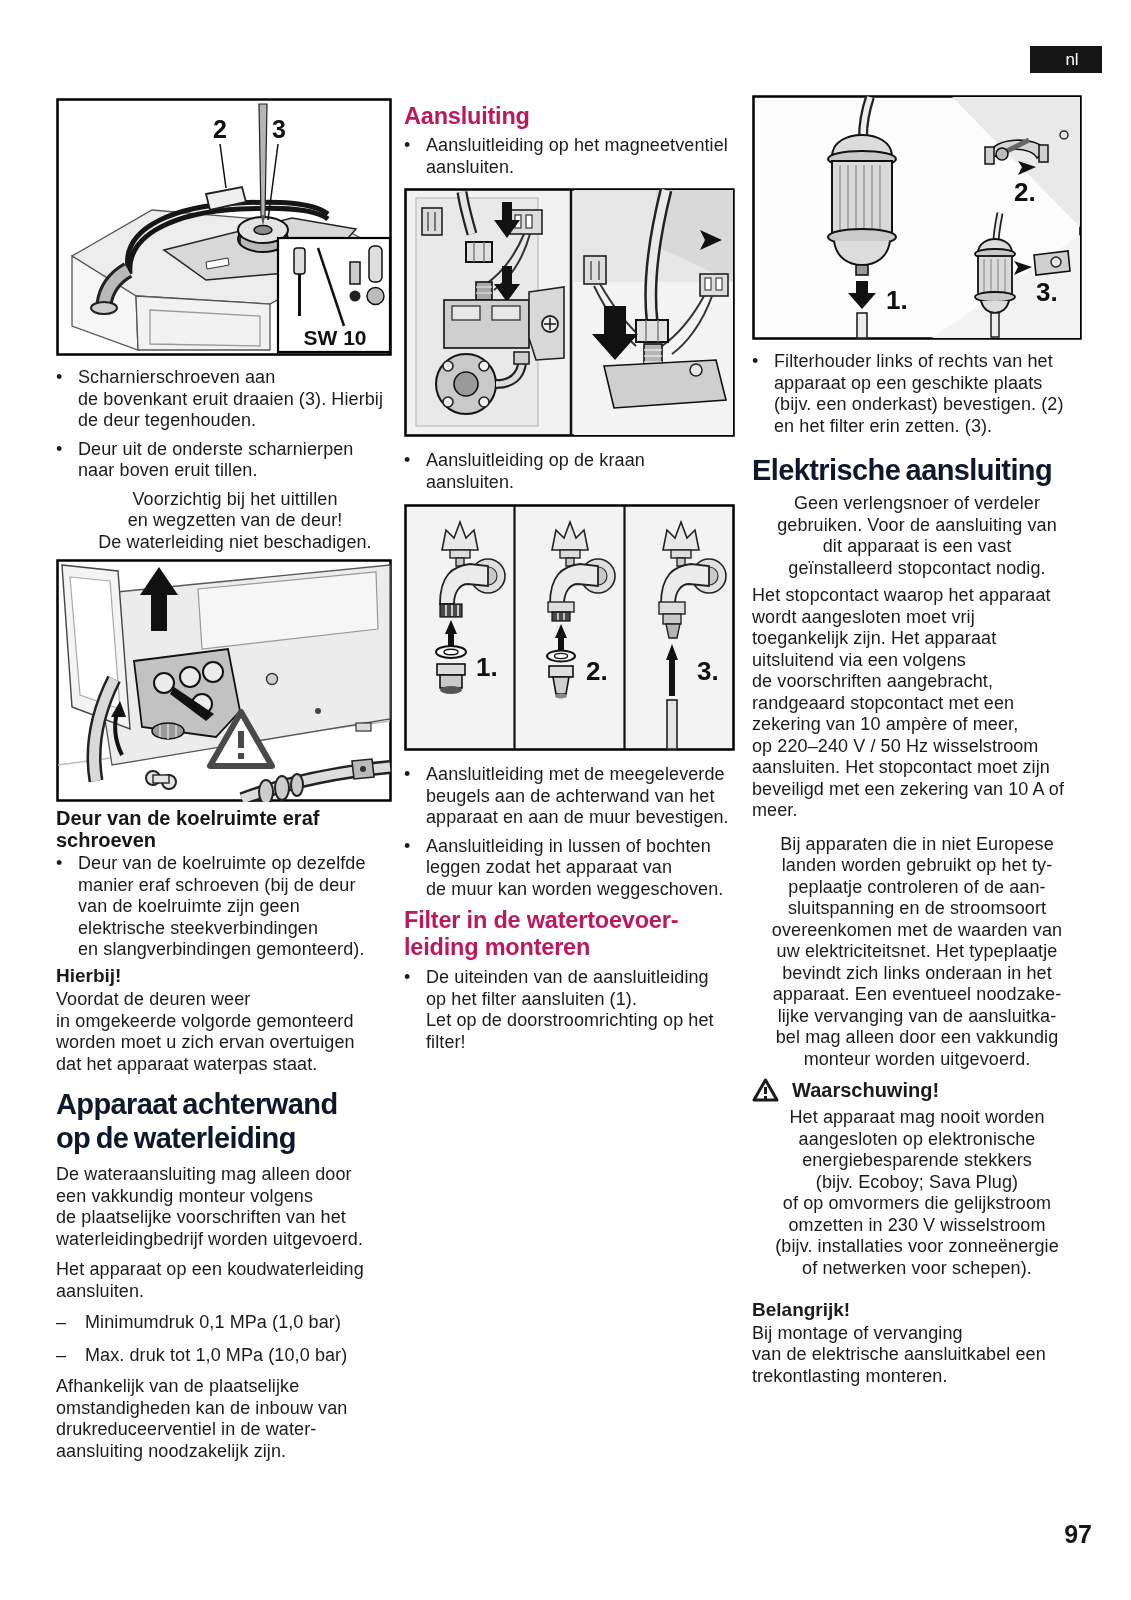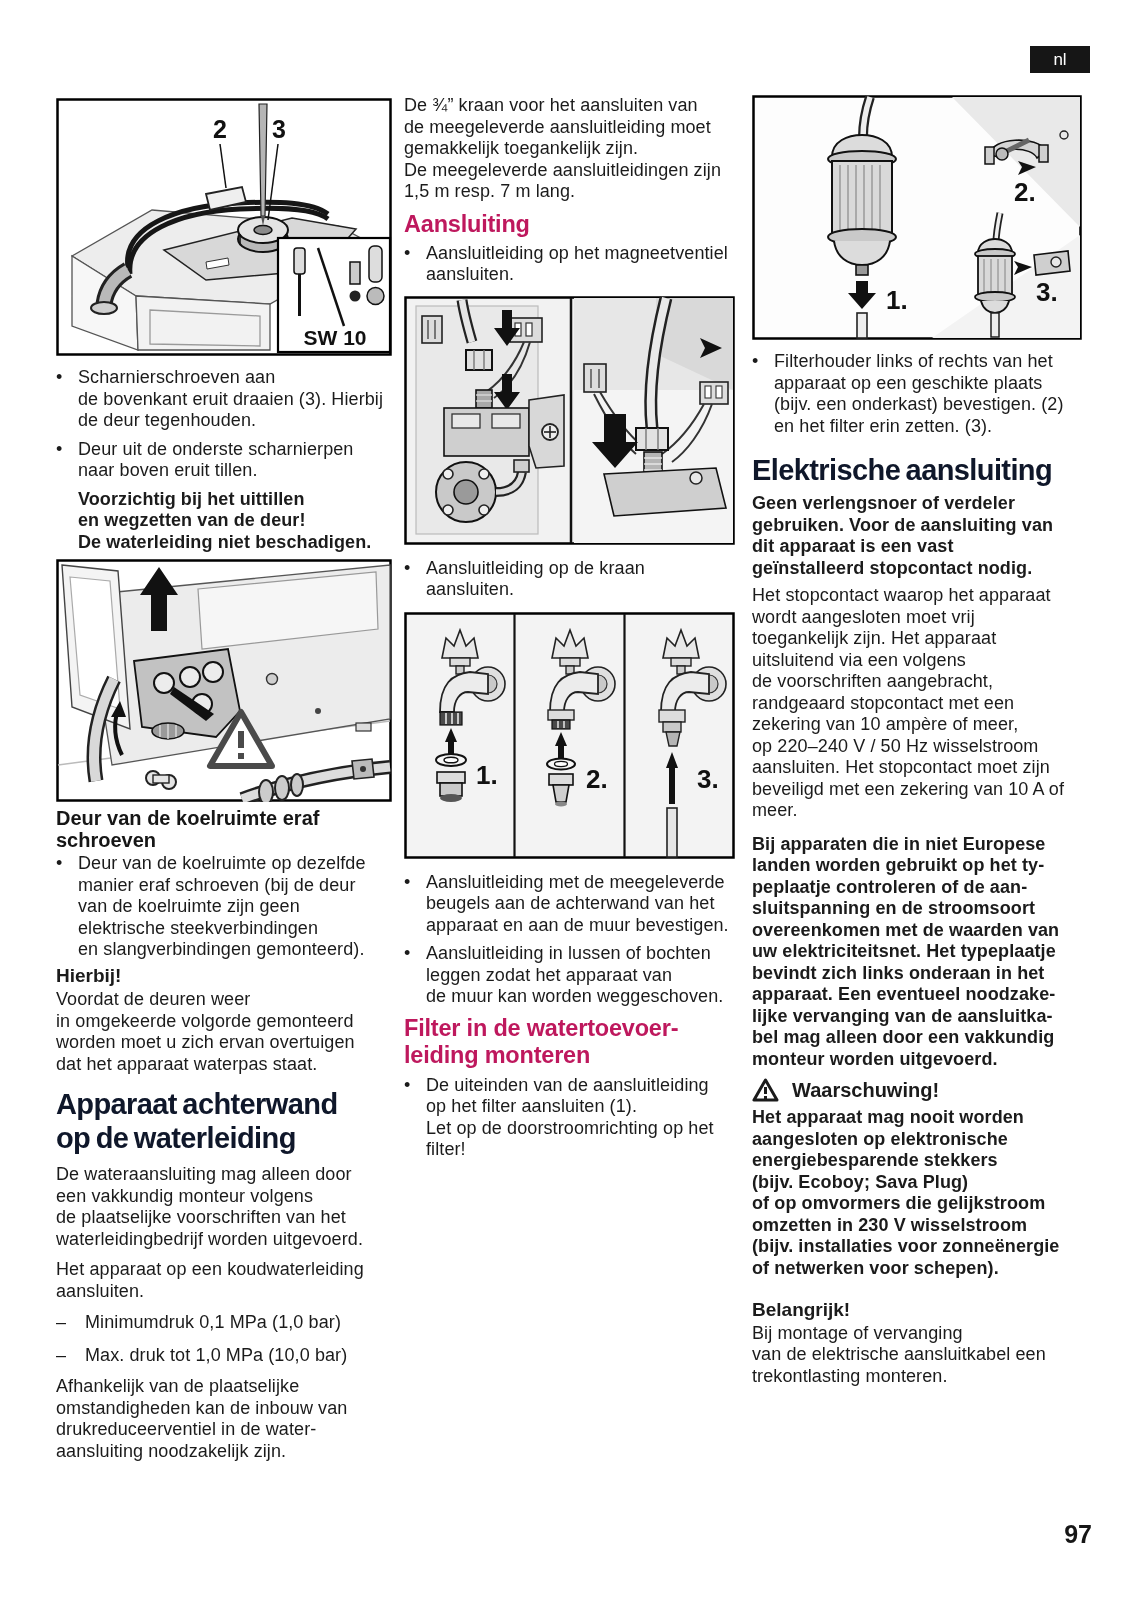--- a/index.html
+++ b/index.html
@@ -7,40 +7,40 @@
     width:1131px;height:1600px;position:relative;background:#ffffff;
     font-family:"Liberation Sans", sans-serif;color:#1b1b1b;
     -webkit-font-smoothing:antialiased;overflow:hidden;
   }
   .col{position:absolute;}
   #col1{left:56px;top:98px;width:336px;}
   #col2{left:404px;top:95px;width:331px;}
   #col3{left:752px;top:95px;width:330px;}
 
   .para{font-size:18px;line-height:21.5px;white-space:pre-line;letter-spacing:.1px;}
-  .bold{font-weight:bold;}
+  .bold{font-weight:normal;text-align:center;}
   .item{display:flex;font-size:18px;line-height:21.5px;}
   .item .marker{width:22px;flex:0 0 22px;}
   .item .dash-marker{width:29px;flex:0 0 29px;}
   .item .txt{flex:1;white-space:pre-line;letter-spacing:.1px;}
 
   .h1{font-size:29px;line-height:34px;font-weight:bold;letter-spacing:-.6px;word-spacing:-2px;white-space:pre-line;color:#0f172a;}
   .h2{font-size:23.5px;line-height:27px;font-weight:bold;letter-spacing:-.2px;white-space:pre-line;color:#be185d;}
   .h3{font-size:20px;line-height:22px;font-weight:bold;white-space:pre-line;color:#161616;}
   .minihead{font-size:19px;font-weight:bold;line-height:21.5px;}
 
   figure{margin:0;}
   .fig{display:block;}
 
   .warn-row{display:flex;align-items:center;gap:13px;}
   .warn-title{font-size:20px;font-weight:bold;}
 
   #lang-badge{
     position:absolute;left:1030px;top:46px;width:60px;height:27px;background:#161616;
-    color:#fff;font-size:17px;display:flex;align-items:center;justify-content:center;
+    color:#fff;font-size:17px;display:flex;align-items:center;justify-content:center;padding-left:12px;
   }
   #page-number{
     position:absolute;left:1024px;top:1520px;width:68px;text-align:right;
     font-size:25px;font-weight:bold;color:#161616;
   }
 
   
   svg text{font-family:"Liberation Sans",sans-serif;font-weight:bold;fill:#111;}
 </style>
 </head>
@@ -205,25 +205,20 @@
   </div>
 
   <div class="para" style="margin-top:10px">Afhankelijk van de plaatselijke
 omstandigheden kan de inbouw van
 drukreduceerventiel in de water-
 aansluiting noodzakelijk zijn.</div>
 </div>
 
 <div class="col" id="col2">
 
-  <div class="para">De ¾” kraan voor het aansluiten van
-de meegeleverde aansluitleiding moet
-gemakkelijk toegankelijk zijn.
-De meegeleverde aansluitleidingen zijn
-1,5 m resp. 7 m lang.</div>
 
   <div class="h2" style="margin-top:8px">Aansluiting</div>
 
   <div class="item" style="margin-top:5px">
     <span class="marker">•</span>
     <div class="txt">Aansluitleiding op het magneetventiel
 aansluiten.</div>
   </div>
 
   <figure style="margin-top:10px">

